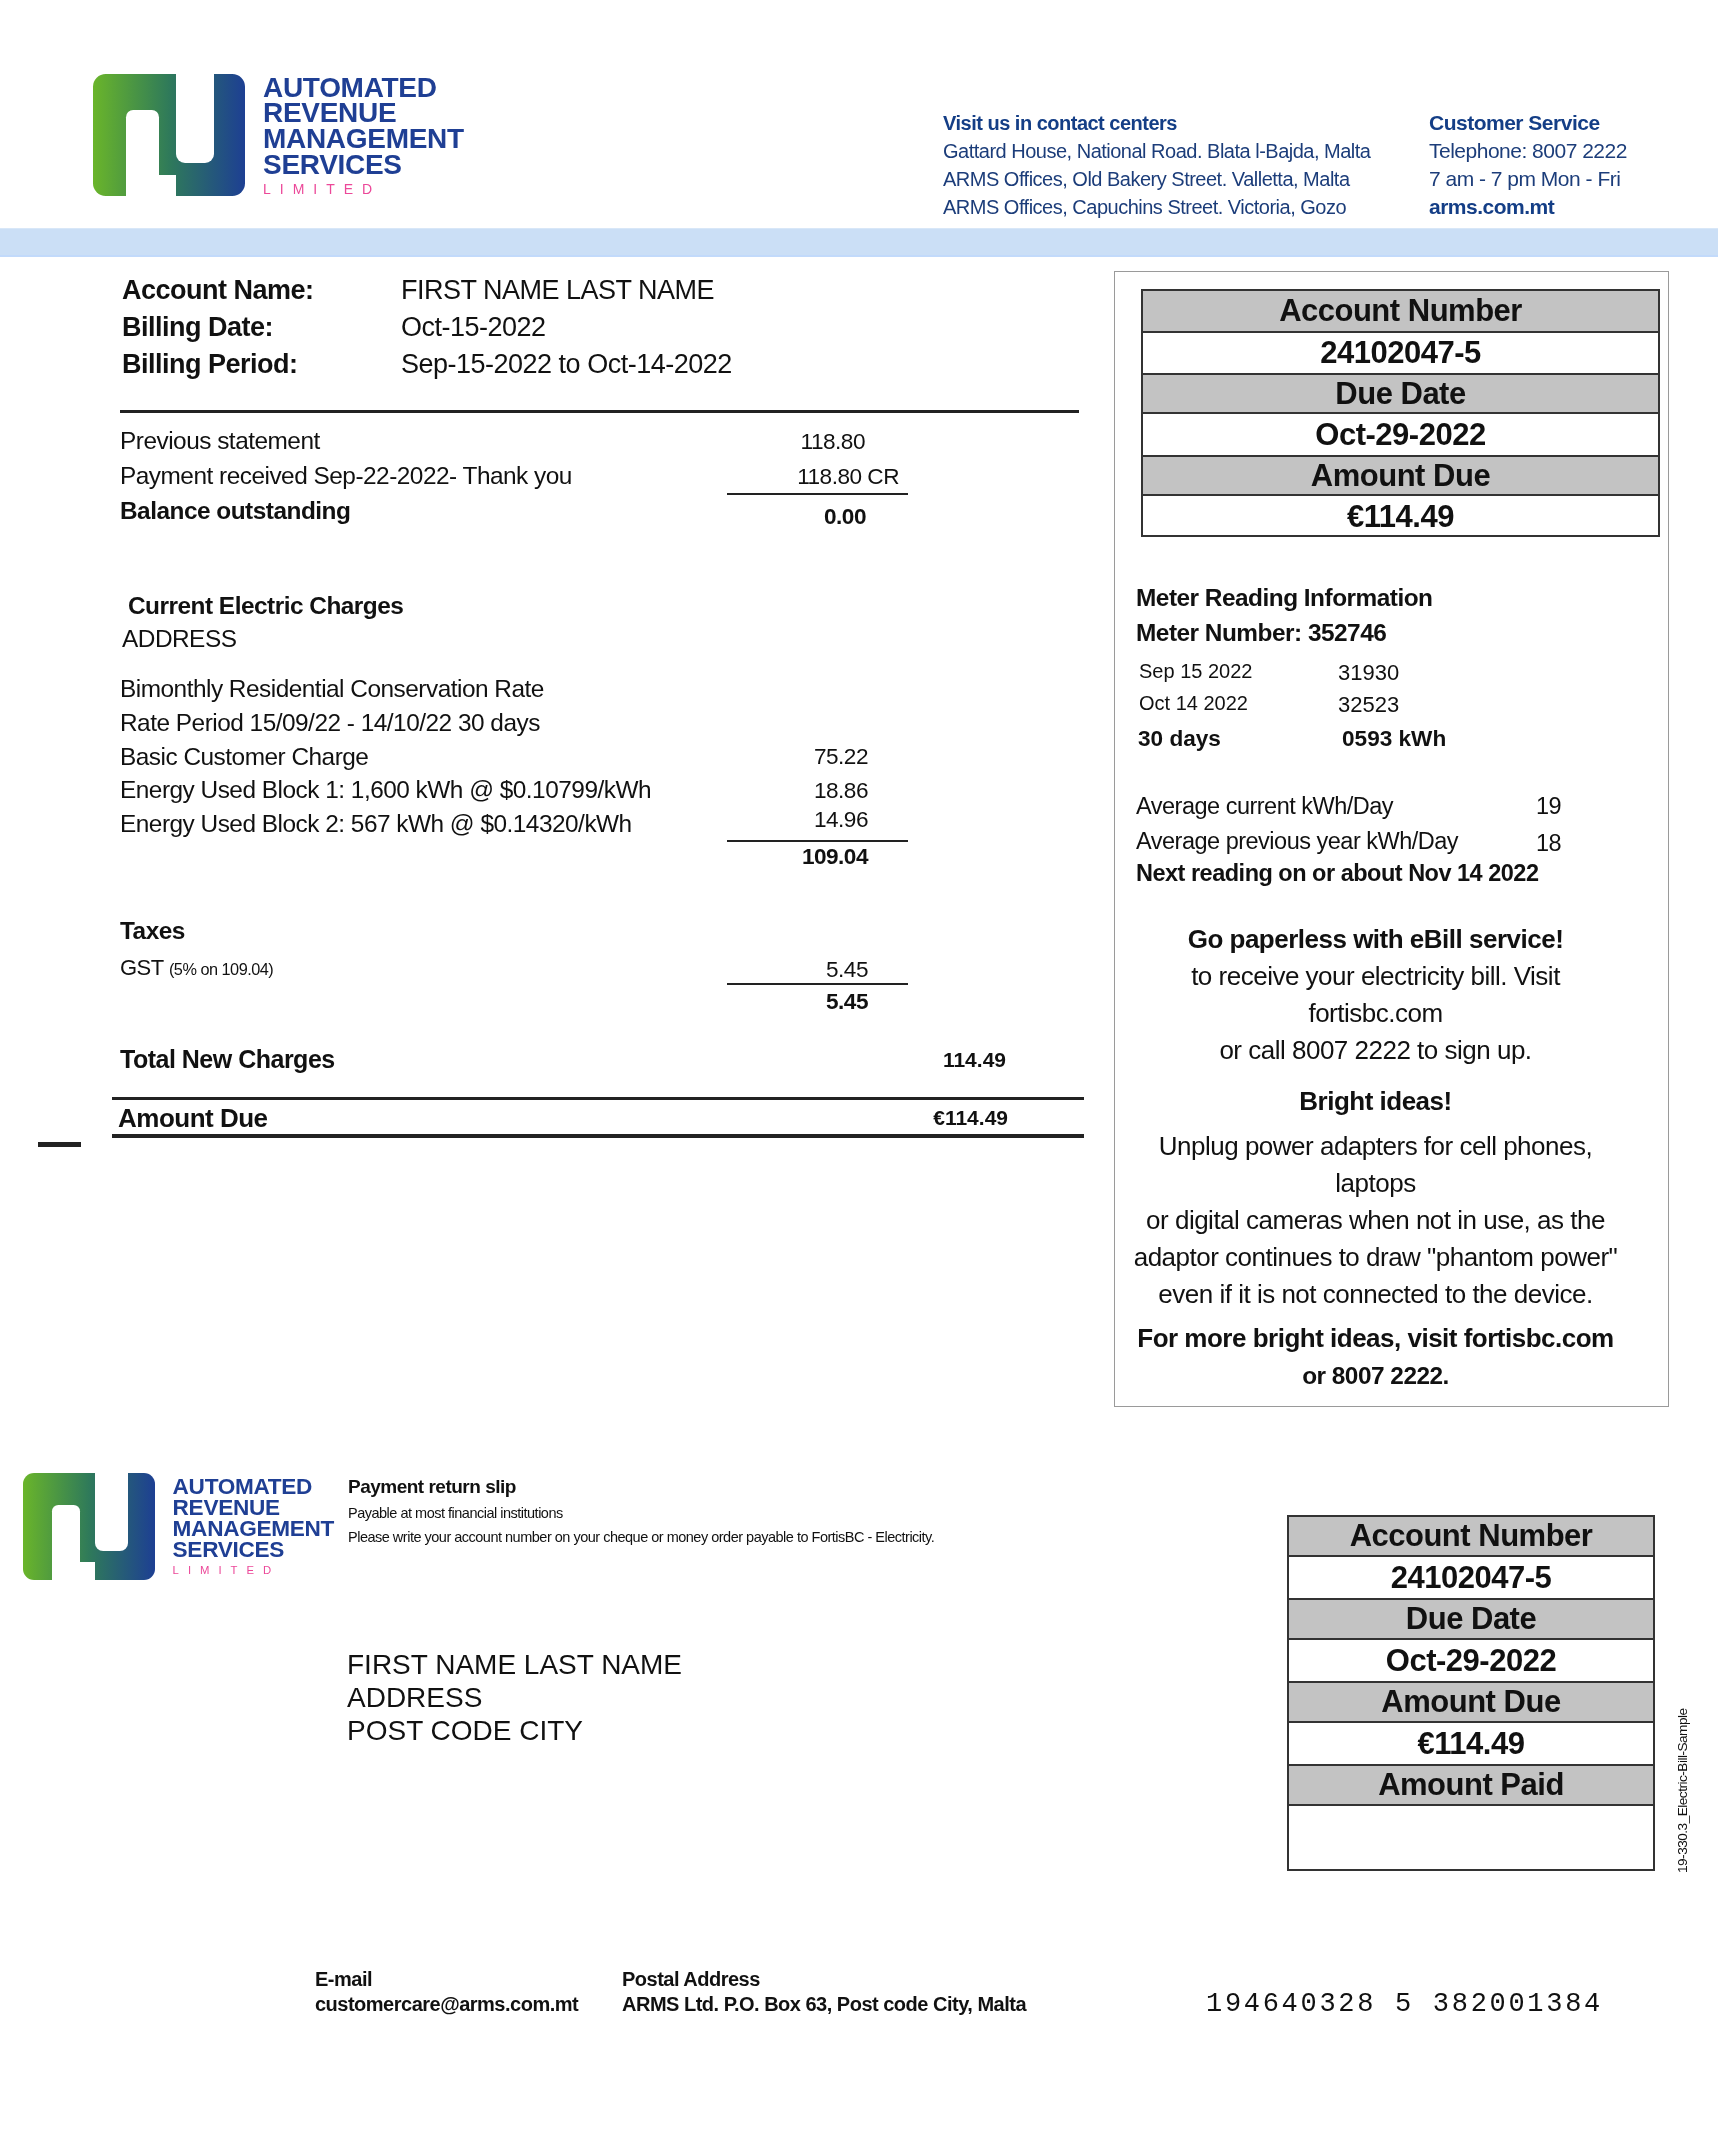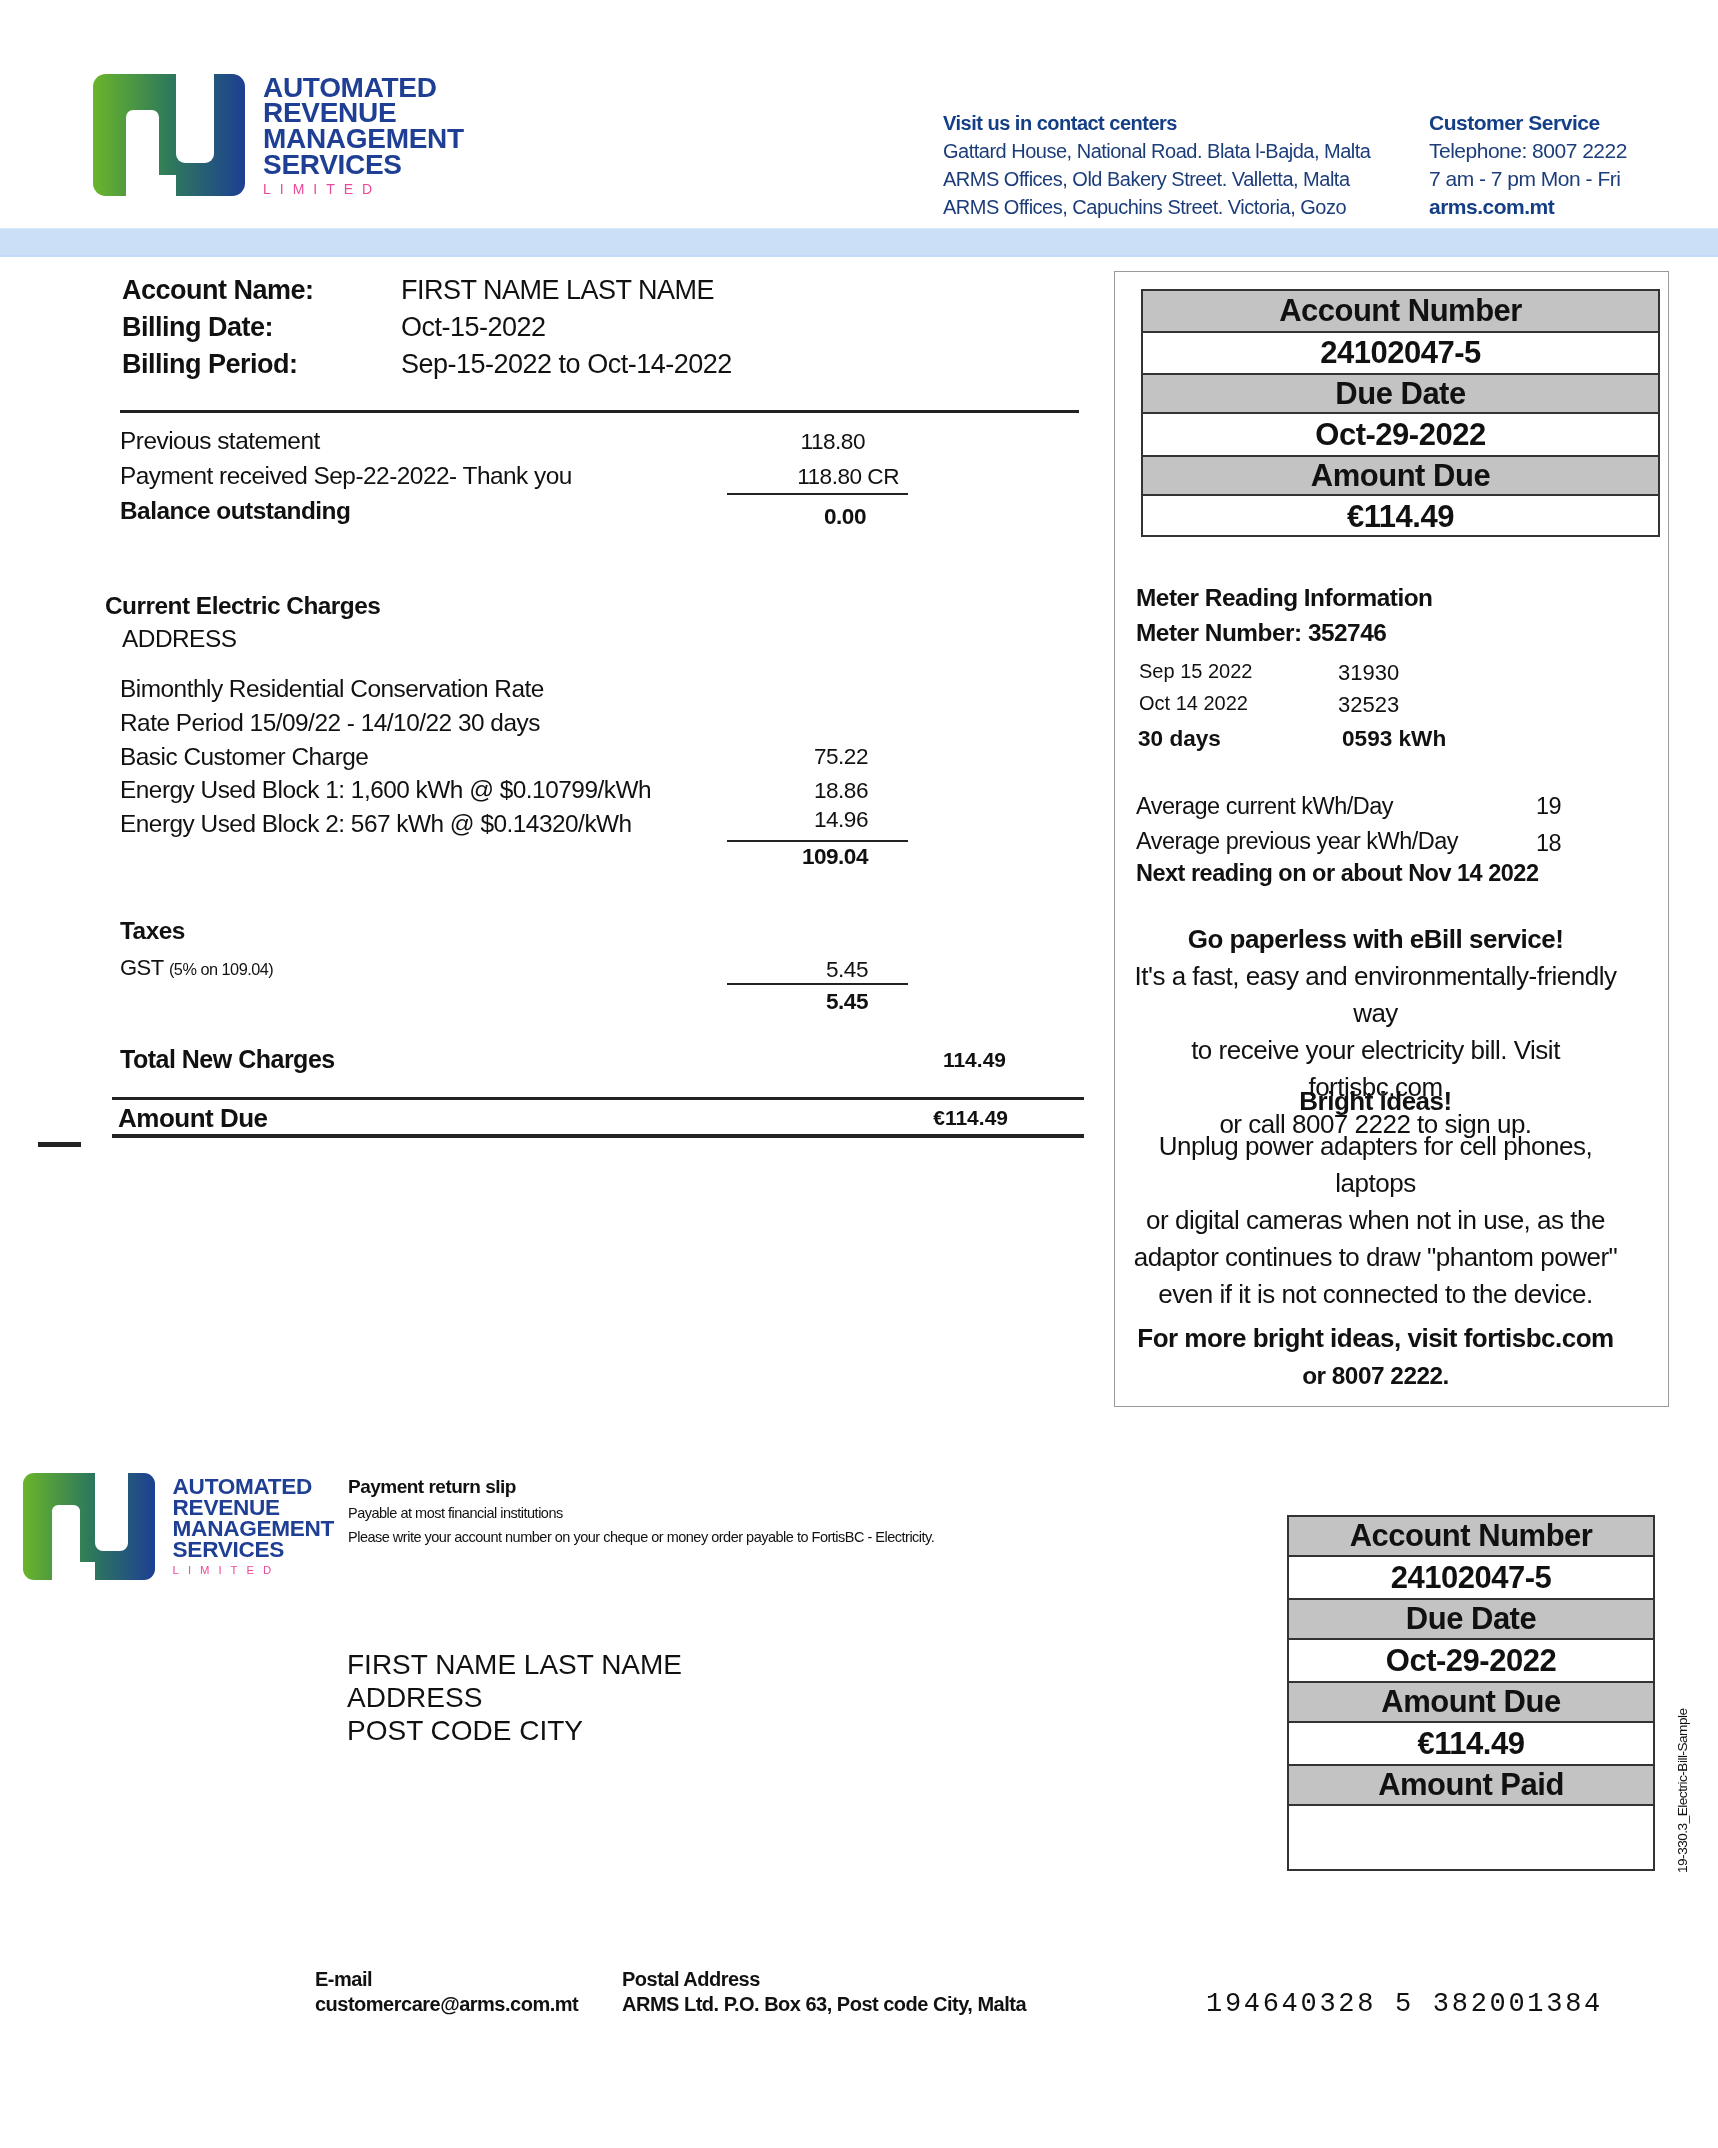--- a/index.html
+++ b/index.html
@@ -91,21 +91,21 @@
 <div class="rule" style="left:120px; top:410px; width:959px; height:2.7px;"></div>
 
 <div class="line cond" style="left:120px; top:427px;">Previous statement</div>
 <div class="num cond" style="left:724px; width:141px; top:429px;">118.80</div>
 <div class="line cond" style="left:120px; top:462px;">Payment received Sep-22-2022- Thank you</div>
 <div class="num cond" style="left:724px; width:175px; top:464px;">118.80 CR</div>
 <div class="rule" style="left:727px; top:493px; width:181px; height:1.8px;"></div>
 <div class="line cond b" style="left:120px; top:497px;">Balance outstanding</div>
 <div class="num cond b" style="left:724px; width:142px; top:504px;">0.00</div>
 
-<div class="line cond b" style="left:105px; top:592px;">Current Electric Charges</div>
+<div class="line cond b" style="left:128px; top:592px;">Current Electric Charges</div>
 <div class="line cond" style="left:122px; top:625px;">ADDRESS</div>
 <div class="line cond" style="left:120px; top:675px;">Bimonthly Residential Conservation Rate</div>
 <div class="line cond" style="left:120px; top:709px;">Rate Period 15/09/22 - 14/10/22   30 days</div>
 <div class="line cond" style="left:120px; top:743px;">Basic Customer Charge</div>
 <div class="num cond" style="left:724px; width:144px; top:744px;">75.22</div>
 <div class="line cond" style="left:120px; top:776px;">Energy Used Block 1: 1,600 kWh @ $0.10799/kWh</div>
 <div class="num cond" style="left:724px; width:144px; top:778px;">18.86</div>
 <div class="line cond" style="left:120px; top:810px;">Energy Used Block 2: 567 kWh @ $0.14320/kWh</div>
 <div class="num cond" style="left:724px; width:144px; top:807px;">14.96</div>
 <div class="rule" style="left:727px; top:840px; width:181px; height:1.8px;"></div>
@@ -150,21 +150,20 @@
 <div class="meter b" style="left:1342px; top:726px; font-size:22.6px;">0593 kWh</div>
 
 <div class="meter cond" style="left:1136px; top:793px;">Average current   kWh/Day</div>
 <div class="meter cond" style="left:1536px; top:793px;">19</div>
 <div class="meter cond" style="left:1136px; top:828px;">Average previous year   kWh/Day</div>
 <div class="meter cond" style="left:1536px; top:830px;">18</div>
 <div class="meter cond b" style="left:1136px; top:860px;">Next reading on or about Nov 14 2022</div>
 
 <div class="promo cond" style="top:921px;">
   <div class="h">Go paperless with eBill service!</div>
-  <div>It's a fast, easy and environmentally-friendly way</div>
   <div>to receive your electricity bill. Visit fortisbc.com</div>
   <div>or call  8007 2222  to sign up.</div>
 </div>
 <div class="promo cond" style="top:1083px;">
   <div class="h">Bright ideas!</div>
   <div style="height:8.1px;"></div>
   <div>Unplug power adapters for cell phones, laptops</div>
   <div>or digital cameras when not in use, as the</div>
   <div>adaptor continues to draw "phantom power"</div>
   <div>even if it is not connected to the device.</div>

